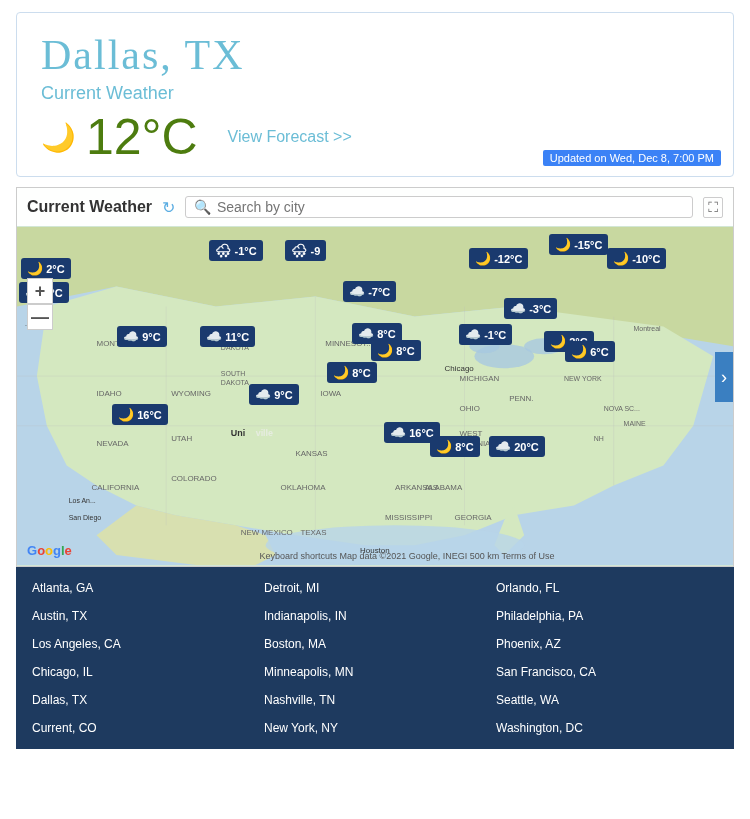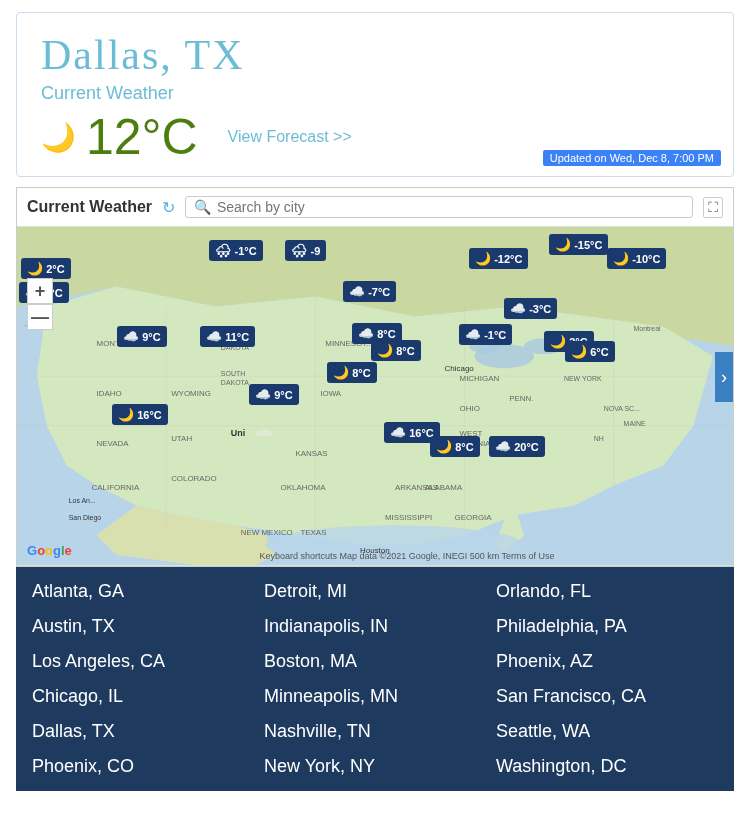--- a/index.html
+++ b/index.html
@@ -253,21 +253,21 @@
 
     .cities-grid {
       display: grid;
       grid-template-columns: repeat(3, 1fr);
       row-gap: 14px;
       column-gap: 10px;
     }
 
     .city-link {
       color: #fff;
-      font-size: 18px;
+      font-size: 12px;
       cursor: pointer;
       text-decoration: none;
     }
   </style>
 </head>
 <body>
 
 <div class="header-section">
   <h1 class="city-title">Dallas, TX</h1>
   <div class="current-weather-label">Current Weather</div>
@@ -476,17 +476,17 @@
       <a class="city-link">Philadelphia, PA</a>
       <a class="city-link">Los Angeles, CA</a>
       <a class="city-link">Boston, MA</a>
       <a class="city-link">Phoenix, AZ</a>
       <a class="city-link">Chicago, IL</a>
       <a class="city-link">Minneapolis, MN</a>
       <a class="city-link">San Francisco, CA</a>
       <a class="city-link">Dallas, TX</a>
       <a class="city-link">Nashville, TN</a>
       <a class="city-link">Seattle, WA</a>
-      <a class="city-link">Phoenix, CO</a>
+      <a class="city-link">Current, CO</a>
       <a class="city-link">New York, NY</a>
       <a class="city-link">Washington, DC</a>
     </div>
 </div>
 
 </body></html>

